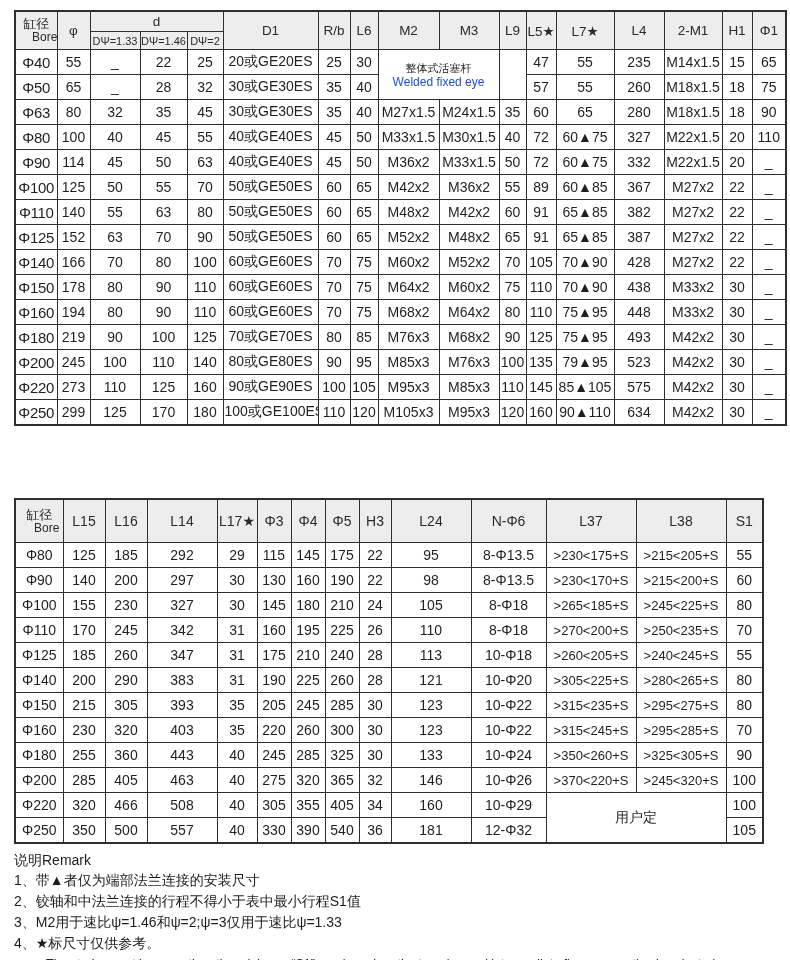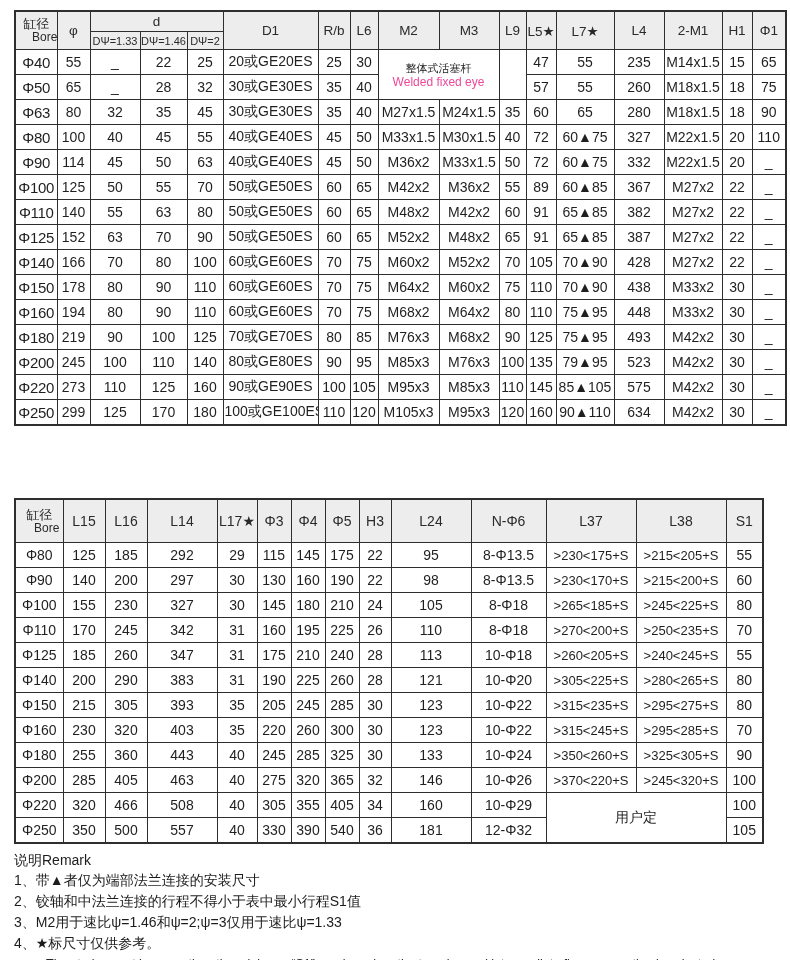--- a/index.html
+++ b/index.html
@@ -30,21 +30,21 @@
   
   #t2{width:748px;margin-top:72px;}
   #t2 thead th{height:42px;font-size:14px;}
   #t2 td.bore{font-size:14px;}
   #t2 td.range{font-size:13px;margin-left:43px;}
 
   .bore-hdr .cn{font-size:13px;line-height:14px;}
   .bore-hdr .en{font-size:12px;line-height:13px;margin-left:15px;}
 
   .merged-note .cn{font-size:11px;line-height:16px;}
-  .merged-note .en{font-size:12px;line-height:13px;color:#ec4899;}
+  .merged-note .en{font-size:12px;line-height:13px;color:#1d4ed8;}
   .user-defined{font-size:14px;margin-left:32px;}
 
   
   .notes{margin-top:6px;color:#1c1c1c;}
   .notes .title{font-size:14px;line-height:20px;}
   .notes .note-line{font-size:14px;line-height:21px;}
   .notes .en-note{font-size:12.5px;line-height:21px;margin-left:32px;color:#262626;}
 </style>
 </head>
 <body>

